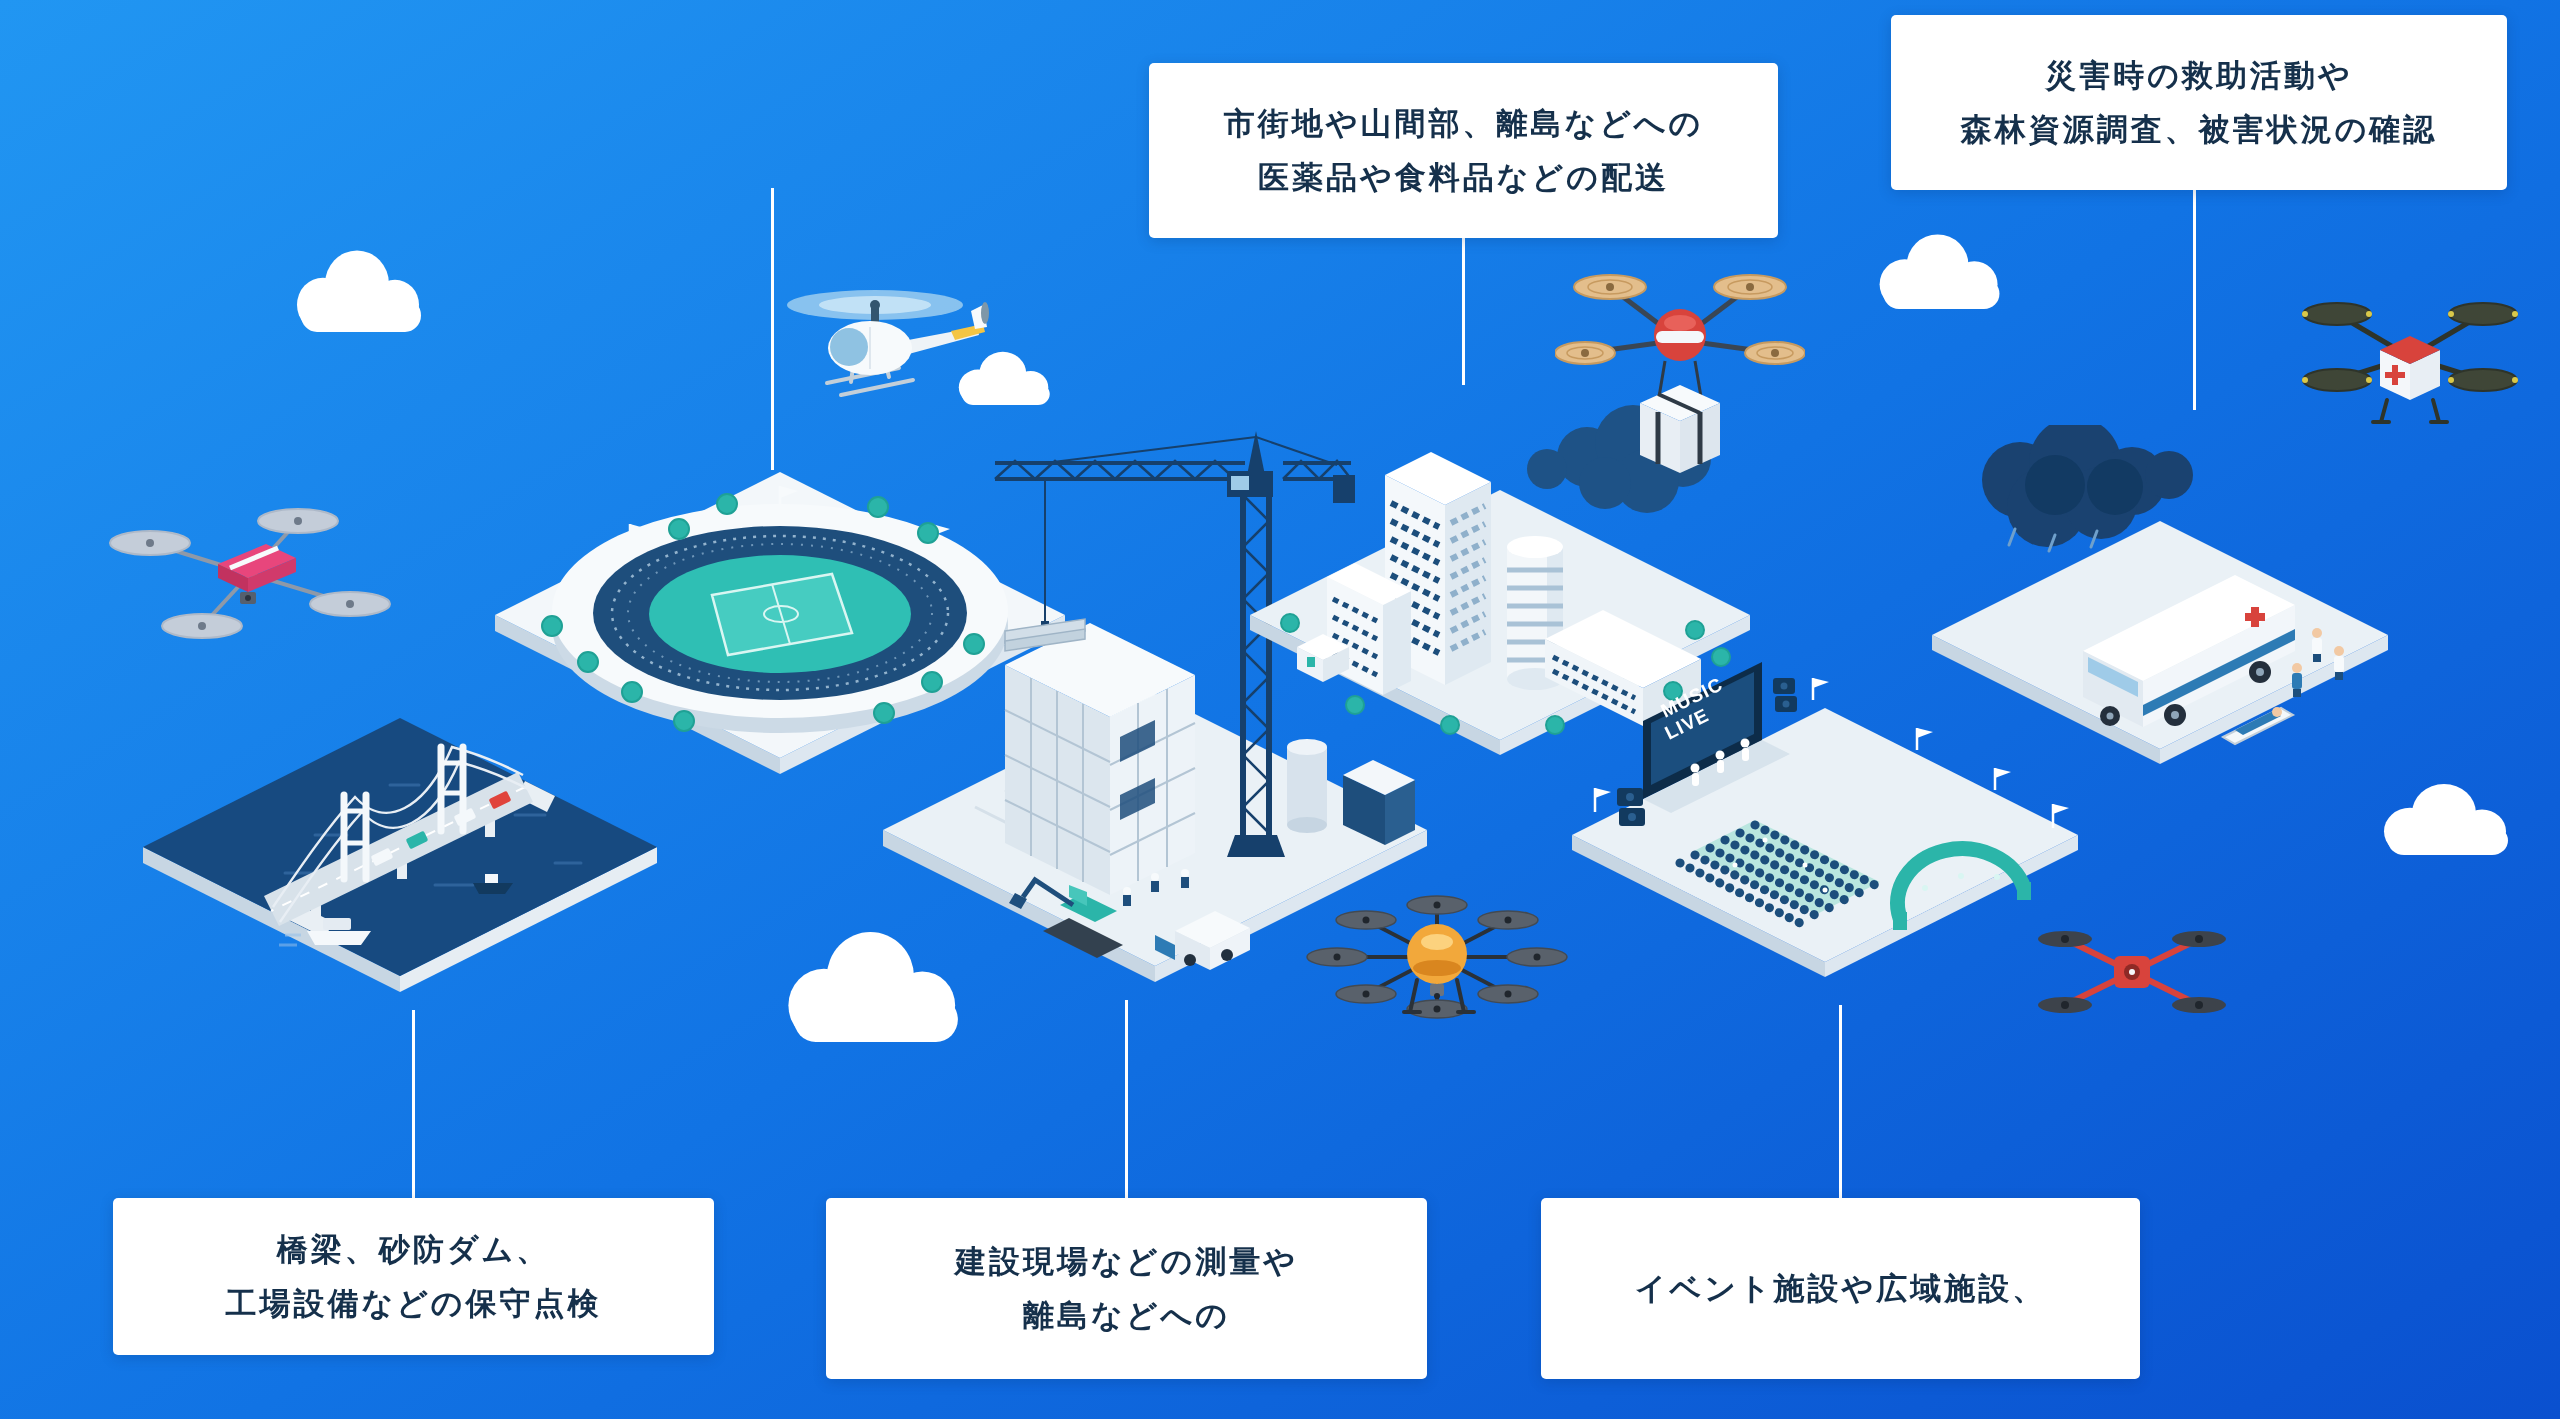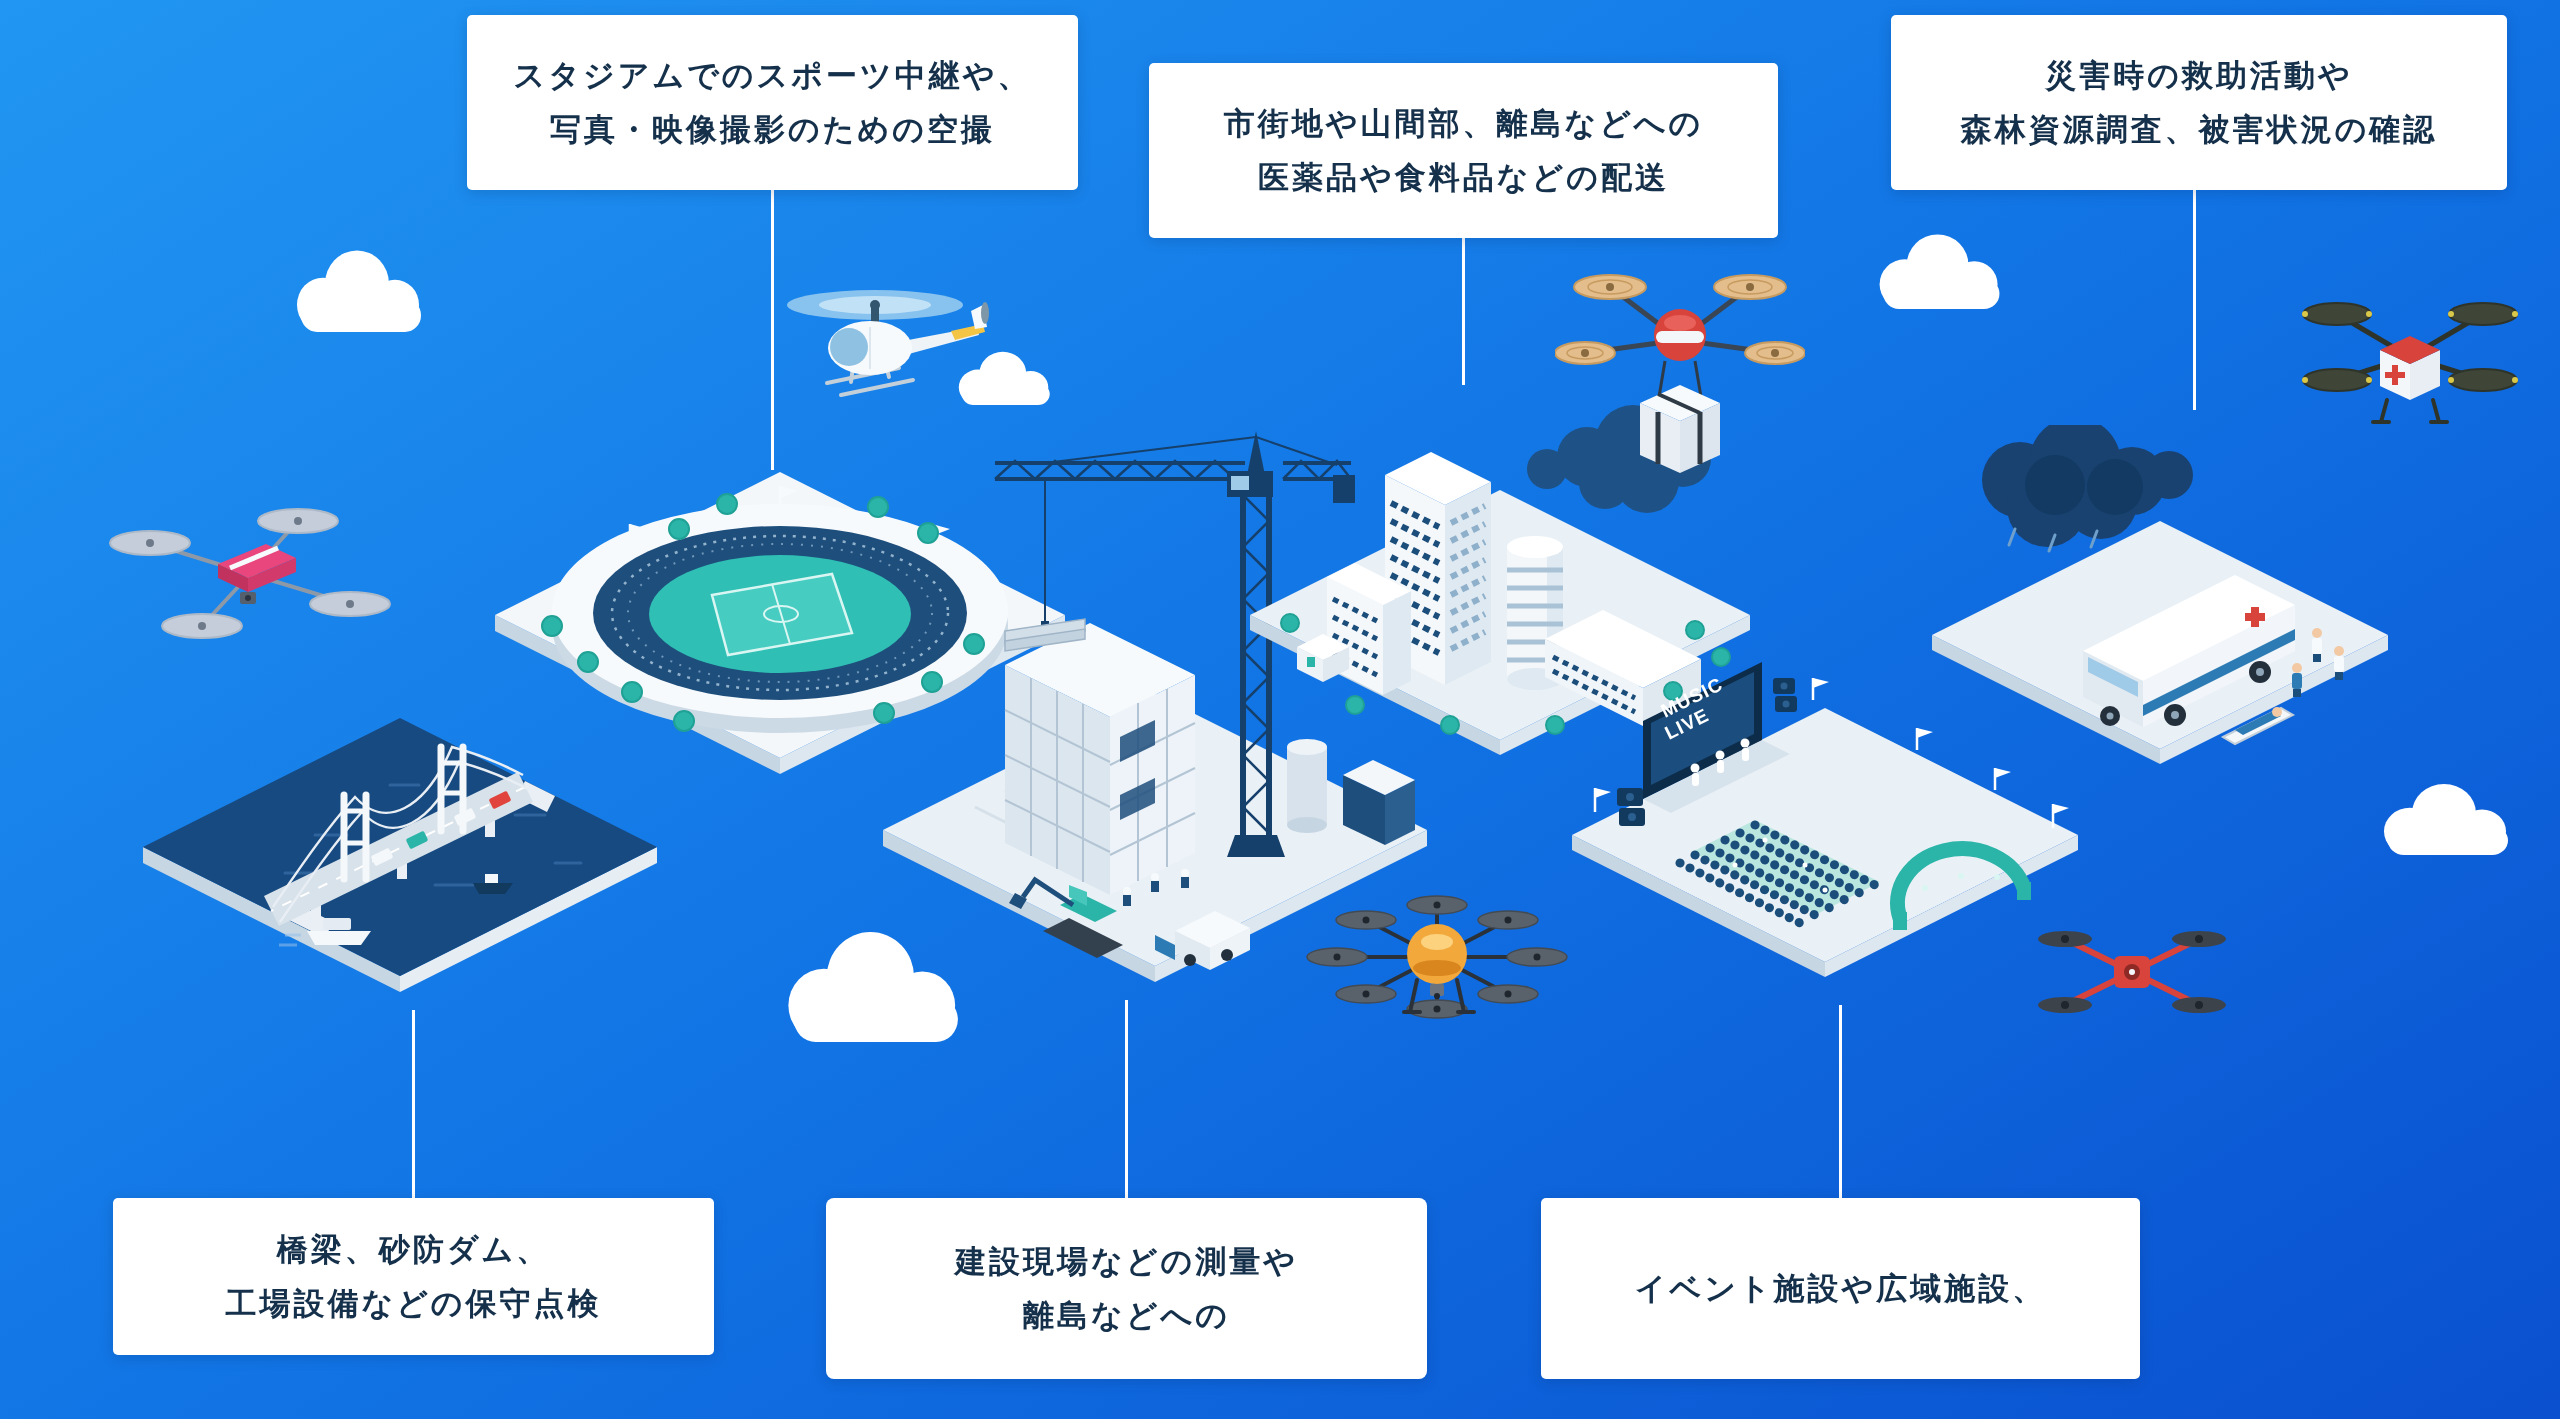--- a/index.html
+++ b/index.html
@@ -650,37 +650,33 @@
       <circle cx="43" cy="47" r="4"></circle>
         <circle cx="177" cy="47" r="4"></circle>
         <circle cx="43" cy="113" r="4"></circle>
         <circle cx="177" cy="113" r="4"></circle>
     </g>
     <rect x="92" y="64" width="36" height="32" rx="6" fill="#d8433c"></rect>
     <circle cx="110" cy="80" r="8" fill="#8e2a26"></circle>
     <circle cx="110" cy="80" r="3" fill="#f4f7fa"></circle>
   </svg>
 
-  <div class="callout" style="left:467px;top:15px;width:611px;height:175px;">
-    <div class="line">スタジアムでのスポーツ中継や、</div>
-    <div class="line">写真・映像撮影のための空撮</div>
-  </div>
   <div class="callout" style="left:1149px;top:15px;width:629px;height:175px;margin-top:48px;">
     <div class="line">市街地や山間部、離島などへの</div>
     <div class="line">医薬品や食料品などの配送</div>
   </div>
   <div class="callout" style="left:1891px;top:15px;width:616px;height:175px;">
     <div class="line">災害時の救助活動や</div>
     <div class="line">森林資源調査、被害状況の確認</div>
   </div>
   <div class="callout" style="left:113px;top:1198px;width:601px;height:157px;">
     <div class="line">橋梁、砂防ダム、</div>
     <div class="line">工場設備などの保守点検</div>
   </div>
-  <div class="callout" style="left:826px;top:1198px;width:601px;height:181px;border-radius:8px;">
+  <div class="callout" style="left:826px;top:1198px;width:601px;height:181px;">
     <div class="line">建設現場などの測量や</div>
     <div class="line">離島などへの</div>
   </div>
   <div class="callout" style="left:1541px;top:1198px;width:599px;height:181px;">
     <div class="line">イベント施設や広域施設、</div>
   </div>
 
 </div>
 
 </body></html>

